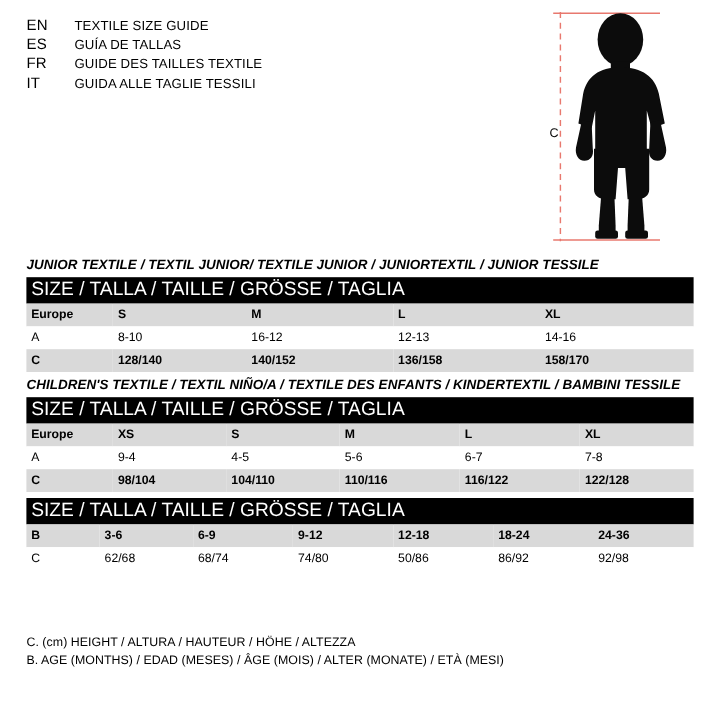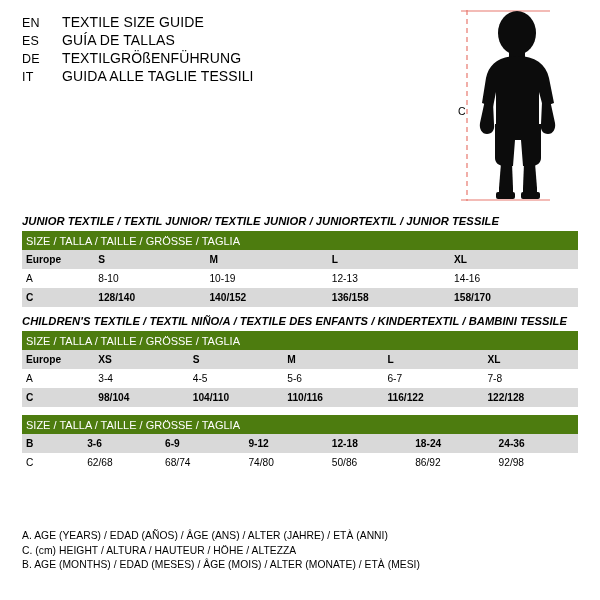--- a/index.html
+++ b/index.html
@@ -32,21 +32,21 @@
     display: flex;
     align-items: baseline;
     margin-bottom: 2px;
   }
   .lang-code {
     width: 40px;
     font-size: 12.5px;
     letter-spacing: 0.2px;
   }
   .lang-title {
-    font-size: 14px;
+    font-size: 11px;
     letter-spacing: 0.1px;
   }
 
   
   .figure {
     position: absolute;
     left: 455px;
     top: 8px;
     width: 135px;
     height: 195px;
@@ -84,23 +84,23 @@
     width: 100%;
     table-layout: fixed;
   }
   td {
     font-size: 10.2px;
     padding: 2px 0 2px 4px;
     height: 15px;
     vertical-align: middle;
   }
   tr.head td {
-    background: #4d7c0f;
+    background: #000000;
     color: #ffffff;
-    font-size: 11px;
+    font-size: 16px;
   }
   tr.shade td {
     background: #d9d9d9;
     font-weight: bold;
   }
   tr.plain td {
     background: #ffffff;
   }
 
   
@@ -124,22 +124,22 @@
   <div class="header">
     <div class="header-row">
       <div class="lang-code">EN</div>
       <div class="lang-title">TEXTILE SIZE GUIDE</div>
     </div>
     <div class="header-row">
       <div class="lang-code">ES</div>
       <div class="lang-title">GUÍA DE TALLAS</div>
     </div>
     <div class="header-row">
-      <div class="lang-code">DE</div>
-      <div class="lang-title">TEXTILGRÖßENFÜHRUNG</div>
+      <div class="lang-code">FR</div>
+      <div class="lang-title">GUIDE DES TAILLES TEXTILE</div>
     </div>
     <div class="header-row">
       <div class="lang-code">IT</div>
       <div class="lang-title">GUIDA ALLE TAGLIE TESSILI</div>
     </div>
   </div>
 
   <div class="figure">
     <svg width="135" height="195" viewBox="0 0 135 195" xmlns="http://www.w3.org/2000/svg">
 
@@ -188,21 +188,21 @@
         <tr class="shade">
           <td>Europe</td>
           <td>S</td>
           <td>M</td>
           <td>L</td>
           <td>XL</td>
         </tr>
         <tr class="plain">
           <td>A</td>
           <td>8-10</td>
-          <td>10-19</td>
+          <td>16-12</td>
           <td>12-13</td>
           <td>14-16</td>
         </tr>
         <tr class="shade">
           <td>C</td>
           <td>128/140</td>
           <td>140/152</td>
           <td>136/158</td>
           <td>158/170</td>
         </tr>
@@ -228,21 +228,21 @@
         <tr class="shade">
           <td>Europe</td>
           <td>XS</td>
           <td>S</td>
           <td>M</td>
           <td>L</td>
           <td>XL</td>
         </tr>
         <tr class="plain">
           <td>A</td>
-          <td>3-4</td>
+          <td>9-4</td>
           <td>4-5</td>
           <td>5-6</td>
           <td>6-7</td>
           <td>7-8</td>
         </tr>
         <tr class="shade">
           <td>C</td>
           <td>98/104</td>
           <td>104/110</td>
           <td>110/116</td>
@@ -284,18 +284,17 @@
           <td>74/80</td>
           <td>50/86</td>
           <td>86/92</td>
           <td>92/98</td>
         </tr>
       </tbody>
     </table>
   </div>
 
   <div class="notes">
-    <div class="note">A. AGE (YEARS) / EDAD (AÑOS) / ÂGE (ANS) / ALTER (JAHRE) / ETÀ (ANNI)</div>
     <div class="note">C. (cm) HEIGHT / ALTURA / HAUTEUR / HÖHE / ALTEZZA</div>
     <div class="note">B. AGE (MONTHS) / EDAD (MESES) / ÂGE (MOIS) / ALTER (MONATE) / ETÀ (MESI)</div>
   </div>
 
 </div>
 
 </body></html>

